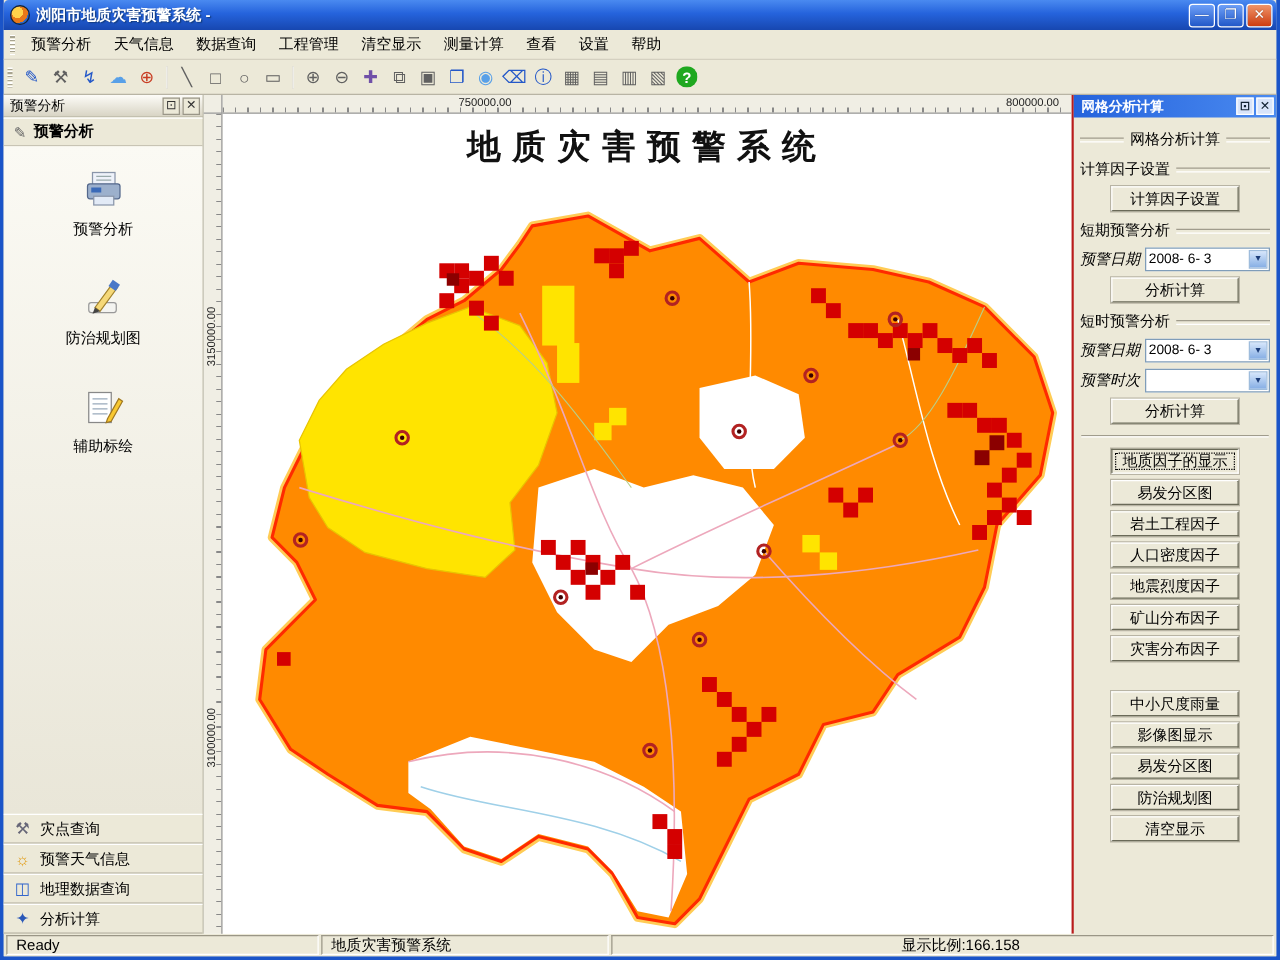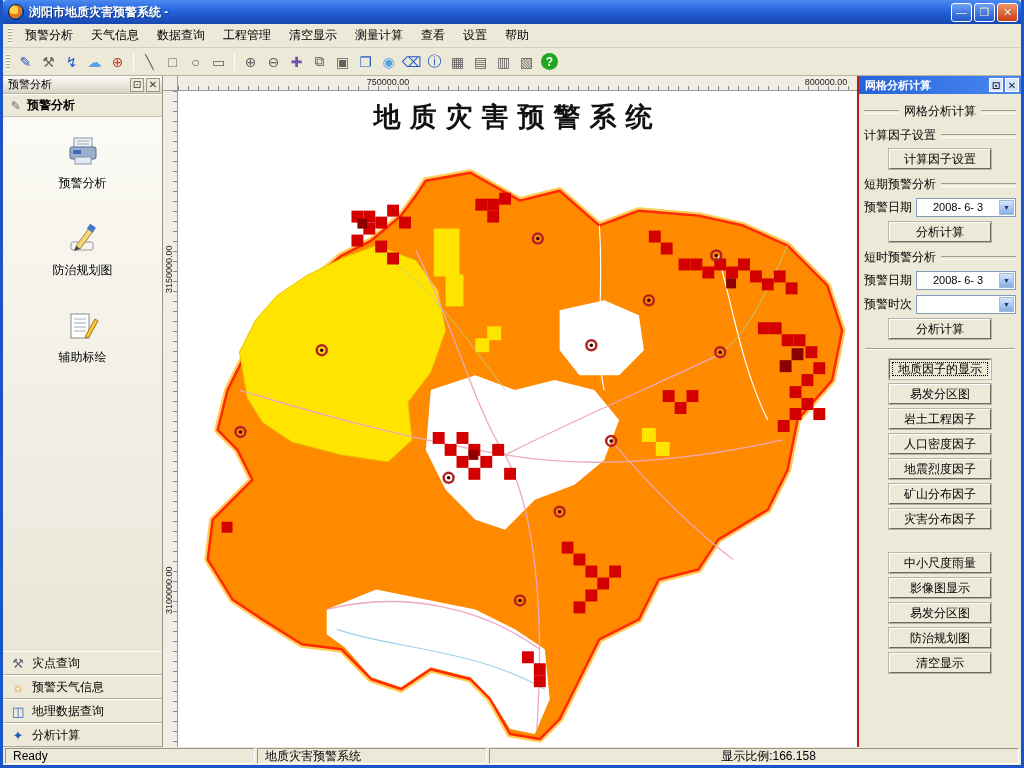--- a/index.html
+++ b/index.html
@@ -93,23 +93,23 @@
   .rp-cap .capbtn { background:#d8e4fa; border-color:#fff; color:#123; }
   .rp-body { flex:1; padding:2px 4px; overflow:hidden; }
   .grp { display:flex; align-items:center; gap:5px; margin:7px 1px 4px; font-size:12px; color:#000; }
   .grp::after { content:""; flex:1; height:2px; border-top:1px solid #a09c8c; border-bottom:1px solid #fff; }
   .grp.center::before { content:""; flex:1; height:2px; border-top:1px solid #a09c8c; border-bottom:1px solid #fff; }
   .btn { display:block; width:102px; height:20px; margin:5px auto; background:#ECE9D8;
     border:1px solid; border-color:#fff #6a6a58 #6a6a58 #fff; box-shadow:0 0 0 1px #b8b4a4;
     font-size:12px; font-family:inherit; cursor:default; }
   .btn.focus { outline:1px dotted #000; outline-offset:-4px; border-color:#6a6a58 #fff #fff #6a6a58; }
   .crow { display:flex; align-items:center; gap:4px; margin:5px 1px; }
-  .crow .clab { flex:0 0 auto; }
+  .crow .clab { flex:0 0 auto;font-style:italic; }
   .combo { flex:1; height:19px; background:#fff; border:1px solid #7f9db9; position:relative;
-    font-size:11px; padding:2px 16px 0 16px; white-space:nowrap; overflow:hidden; }
+    font-size:11px; padding:2px 16px 0 2px; white-space:nowrap; overflow:hidden; }
   .combo .arrow { position:absolute; right:1px; top:1px; bottom:1px; width:15px;
     background:linear-gradient(#d6e6fb,#86aee4); border:1px solid #9ebcdc; color:#1c3c78;
     display:flex; align-items:center; justify-content:center; font-size:7px; }
   .sep { height:2px; border-top:1px solid #a09c8c; border-bottom:1px solid #fff; margin:9px 2px; }
   .spacer18 { height:14px; }
 
   
   .statusbar { height:18px; flex:0 0 18px; display:flex; gap:2px; background:#ECE9D8;
     padding:1px 2px; align-items:stretch; }
   .sseg { border:1px solid; border-color:#9a9686 #fff #fff #9a9686; padding:0 7px;

